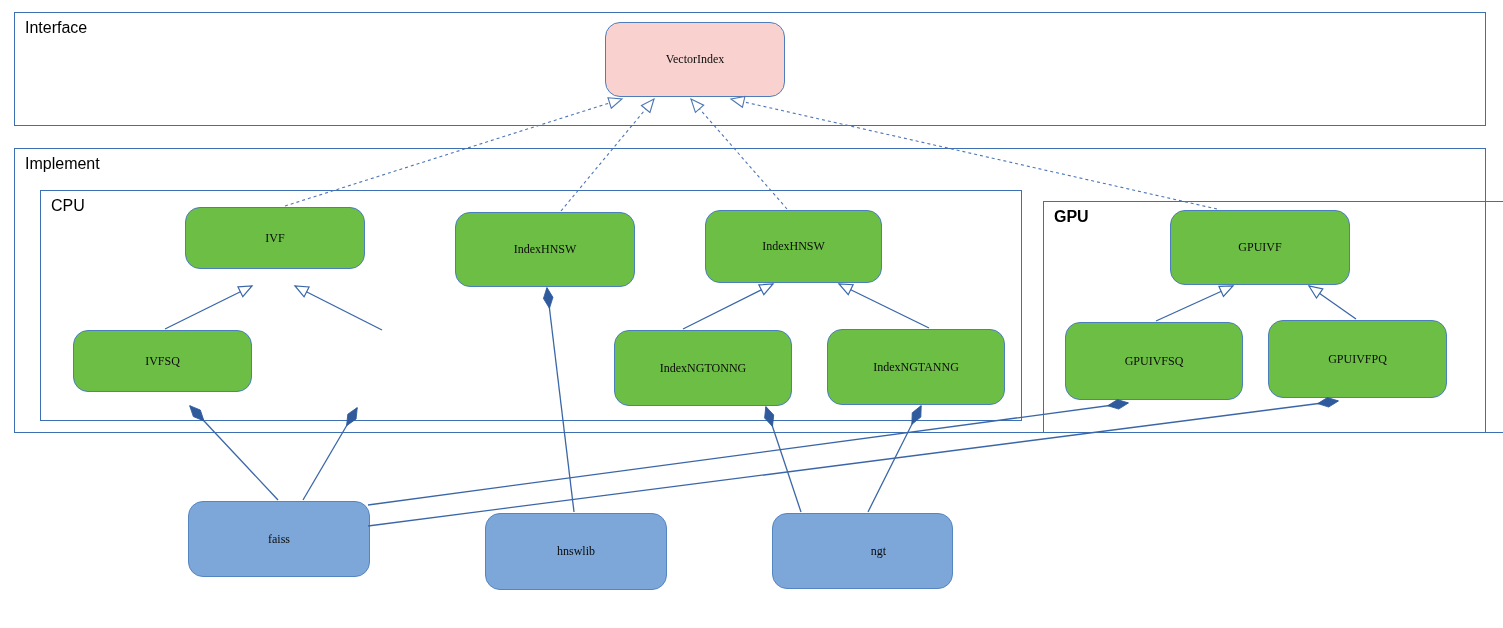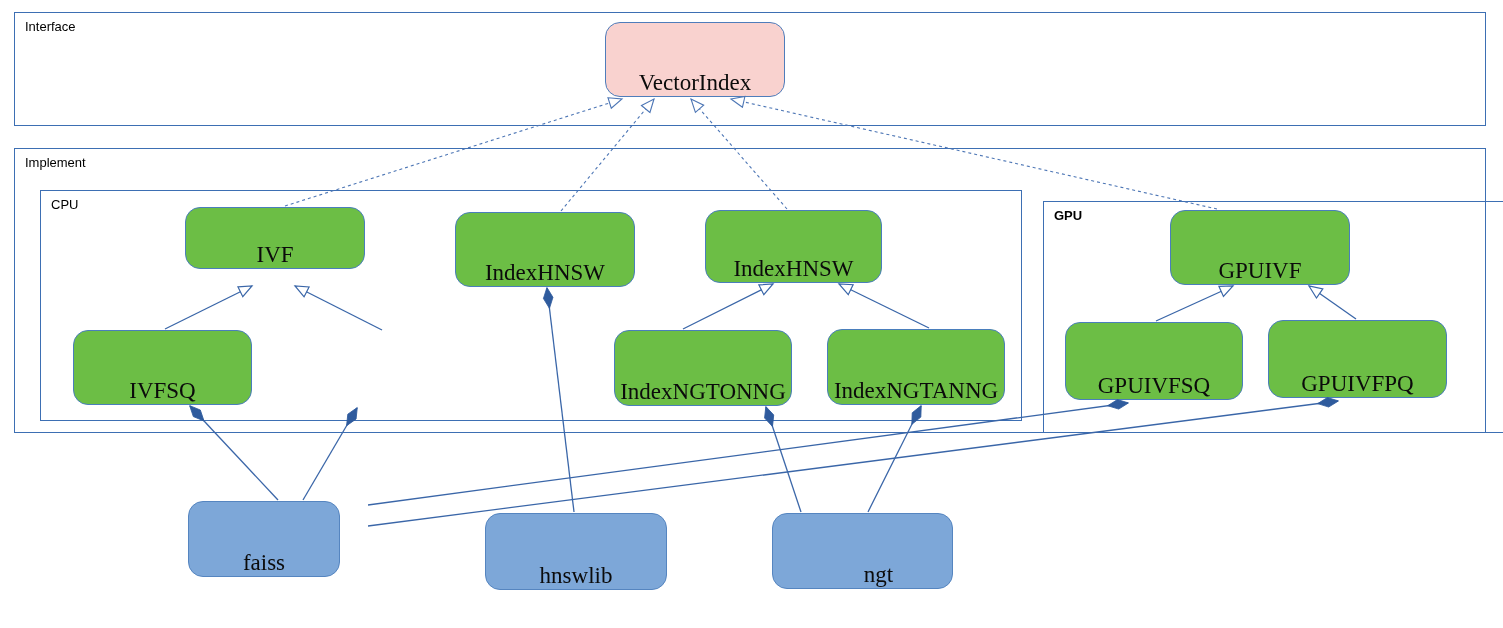--- a/index.html
+++ b/index.html
@@ -7,31 +7,31 @@
     position:relative; width:1503px; height:628px;
     background:#ffffff; overflow:hidden;
     font-family:"Liberation Sans", sans-serif;
   }
   .container-box {
     position:absolute; box-sizing:border-box;
     border:1.6px solid #3d6fb3; background:transparent;
   }
   .container-label {
     position:absolute; top:6px; left:10px;
-    font-size:13px; color:#000000; white-space:nowrap;
+    font-size:16px; color:#000000; white-space:nowrap;
   }
   .container-label.squiggle {
     text-decoration: underline wavy #cc0000;
     text-decoration-thickness:1px; text-underline-offset:4px;
   }
   .node {
     position:absolute; box-sizing:border-box;
     border:1.6px solid #4a7ebc; border-radius:15px;
-    display:flex; align-items:flex-end; justify-content:center;
-    font-family:"Liberation Serif", serif; font-size:23px; color:#0b0b0b;
+    display:flex; align-items:center; justify-content:center;
+    font-family:"Liberation Serif", serif; font-size:12px; color:#0b0b0b;
     z-index:2;
   }
   .node.interface  { background:#f9d2cf; border-color:#4f7dbb; }
   .node.implement  { background:#6cbe45; border-color:#4a7ebc; }
   .node.thirdparty { background:#7da7d8; border-color:#5585c0; }
   #edge-svg {
     position:absolute; left:0; top:0; width:1503px; height:628px;
     z-index:3; pointer-events:none;
   }
 </style>
@@ -91,36 +91,36 @@
     </div>
     <div class="node implement" style="left: 455px; top: 212px; width: 180px; height: 75px;">
       <span>IndexHNSW</span>
     </div>
     <div class="node implement" style="left: 705px; top: 210px; width: 177px; height: 73px;">
       <span>IndexHNSW</span>
     </div>
     <div class="node implement" style="left: 1170px; top: 210px; width: 180px; height: 75px;">
       <span>GPUIVF</span>
     </div>
-    <div class="node implement" style="left: 73px; top: 330px; width: 179px; height: 75px;">
+    <div class="node implement" style="left: 73px; top: 330px; width: 179px; height: 62px;">
       <span>IVFSQ</span>
     </div>
     <div class="node implement" style="left: 614px; top: 330px; width: 178px; height: 76px;">
       <span>IndexNGTONNG</span>
     </div>
     <div class="node implement" style="left: 827px; top: 329px; width: 178px; height: 76px;">
       <span>IndexNGTANNG</span>
     </div>
     <div class="node implement" style="left: 1065px; top: 322px; width: 178px; height: 78px;">
       <span>GPUIVFSQ</span>
     </div>
     <div class="node implement" style="left: 1268px; top: 320px; width: 179px; height: 78px;">
       <span>GPUIVFPQ</span>
     </div>
-    <div class="node thirdparty" style="left: 188px; top: 501px; width: 152px; height: 76px;">
+    <div class="node thirdparty" style="left: 188px; top: 501px; width: 182px; height: 76px;">
       <span>faiss</span>
     </div>
     <div class="node thirdparty" style="left: 485px; top: 513px; width: 182px; height: 77px;">
       <span>hnswlib</span>
     </div>
     <div class="node thirdparty" style="left: 772px; top: 513px; width: 181px; height: 76px; padding-left: 32px;">
       <span>ngt</span>
     </div>
   </div>
 

